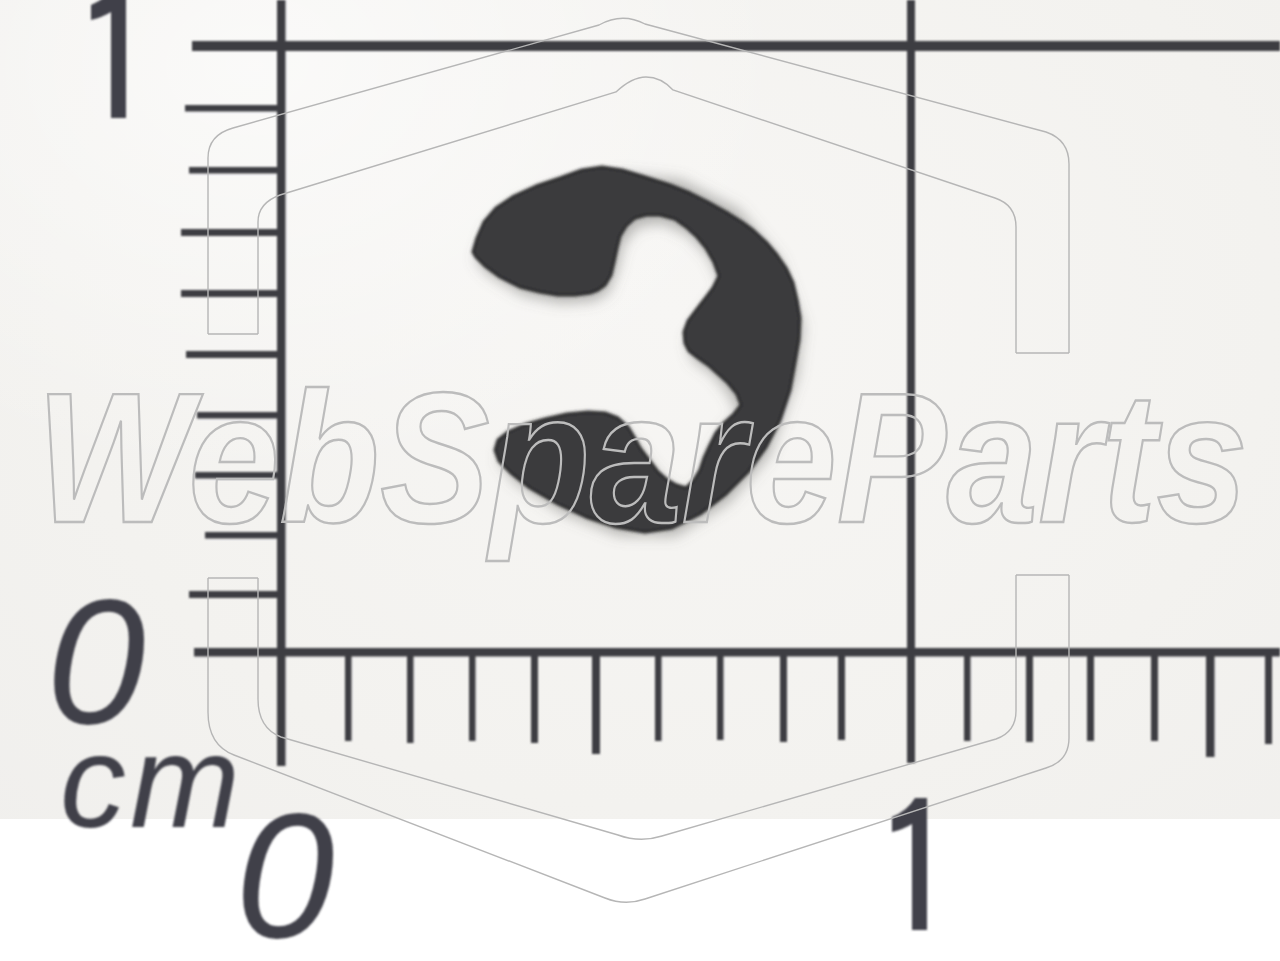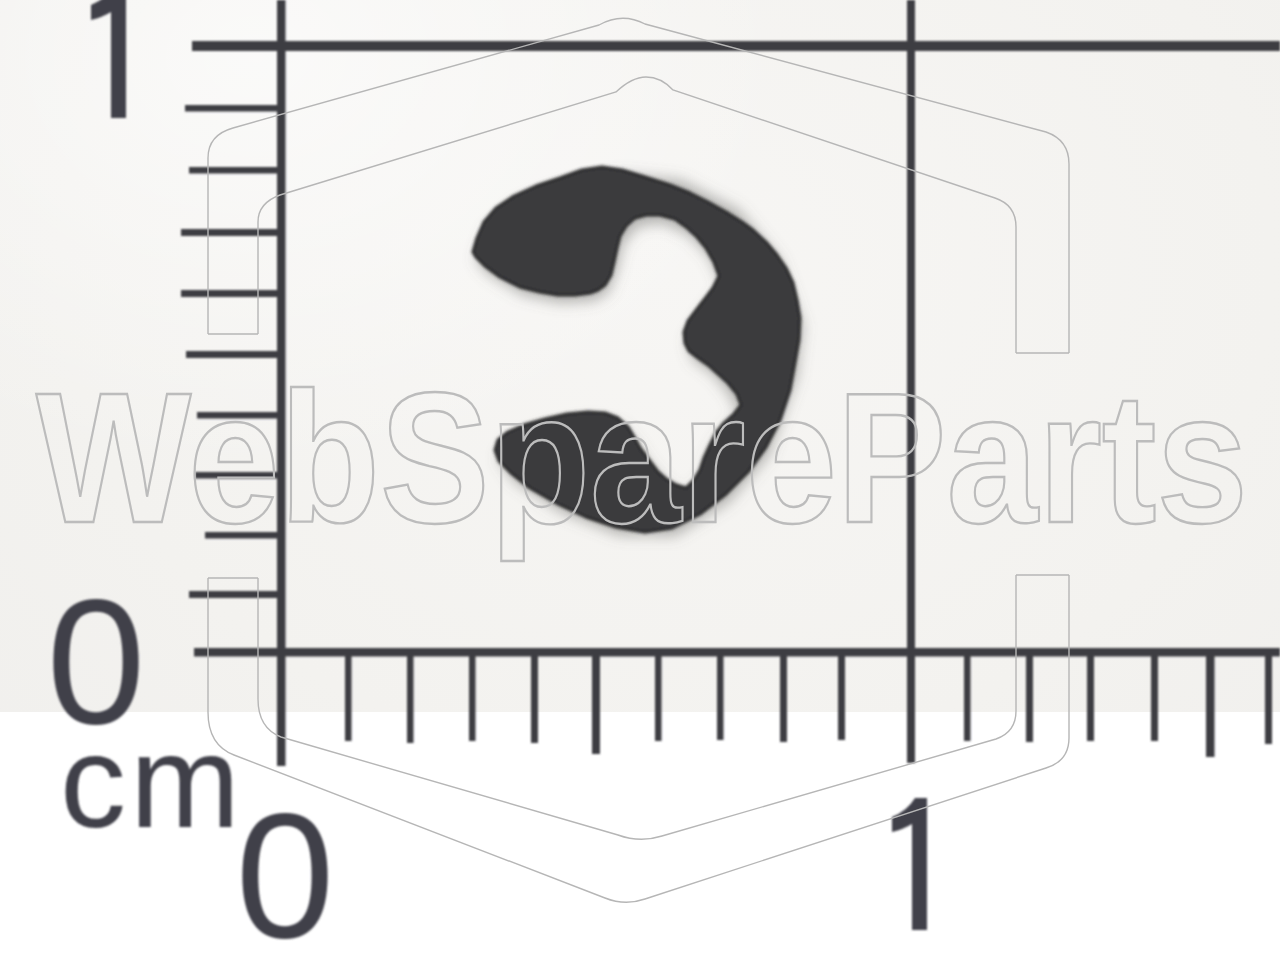--- a/index.html
+++ b/index.html
@@ -1,20 +1,21 @@
 <!DOCTYPE html>
 <html><head>
 <meta charset="utf-8">
 <style>
   html,body{margin:0;padding:0;}
   body{width:1280px;height:961px;overflow:hidden;font-family:"Liberation Sans",sans-serif;}
-  .stage{position:relative;width:1280px;height:712px;
+  .stage{position:relative;width:1280px;height:819px;
     background:
       radial-gradient(ellipse 900px 700px at 20% 8%, rgba(255,255,255,.6), rgba(255,255,255,0) 60%),
       radial-gradient(ellipse 1100px 900px at 52% 38%, #f7f6f4 0%, #f3f2ef 55%, #efeeec 100%);
+    font-style: italic;
   }
   svg{position:absolute;left:0;top:0;}
 </style>
 </head>
 <body>
 
 <div class="stage">
 <svg width="1280" height="961" viewBox="0 0 1280 961">
   <defs>
     <filter id="soft" x="-20%" y="-20%" width="140%" height="140%">

